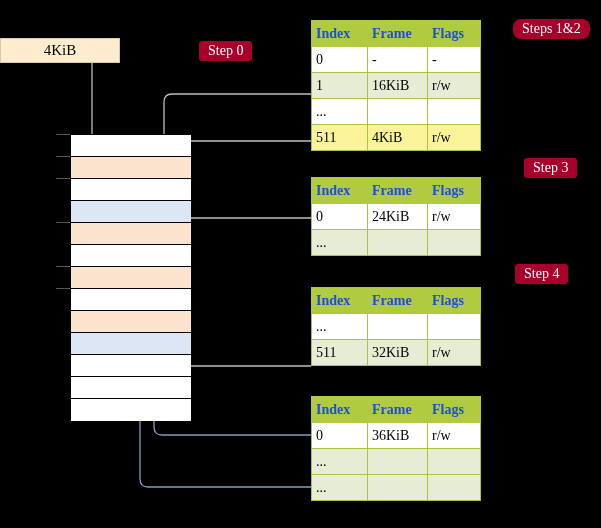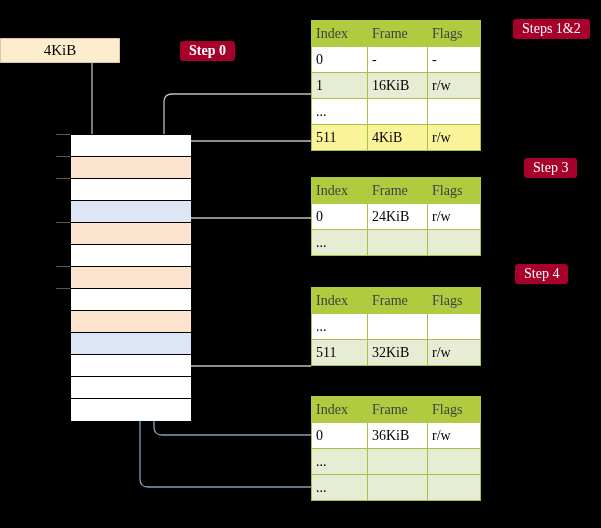--- a/index.html
+++ b/index.html
@@ -47,22 +47,22 @@
     color: #ffffff;
     font-size: 14px;
     line-height: 20px;
     height: 20px;
     padding: 0 9px;
     border-radius: 3px;
     white-space: nowrap;
     box-sizing: border-box;
     text-align: center;
   }
-  .badge-s0   { left: 180px; top: 41px; font-weight: bold; }
-  .badge-s12  { left: 513px; top: 19px; }
+  .badge-s0   { left: 199px; top: 41px; }
+  .badge-s12  { left: 513px; top: 19px; border-radius: 8px; }
   .badge-s3   { left: 518px; top: 158px; margin-left: 6px; }
   .badge-s4   { left: 515px; top: 264px; text-align: right; }
 
   
   .memcol {
     position: absolute;
     left: 70px;
     top: 134px;
     width: 120px;
     height: 282px;
@@ -106,22 +106,22 @@
     height: 25px;
     padding: 0 4px;
     color: #000000;
     text-align: left;
     vertical-align: middle;
     overflow: hidden;
     white-space: nowrap;
   }
   .ptable th {
     background: #b0cb3f;
-    color: #404040;
-    font-weight: normal;
+    color: #1d4ed8;
+    font-weight: bold;
     border-color: #b0cb3f;
   }
   .ptable td.alt { background: #e7ecd4; }
   .ptable td.hl  { background: #fbf39a; }
   .col-index { width: 56px; }
   .col-frame { width: 60px; }
   .col-flags { width: 53px; }
 
   .tbl1 { left: 311px; top: 20px; }
   .tbl2 { left: 311px; top: 177px; }

